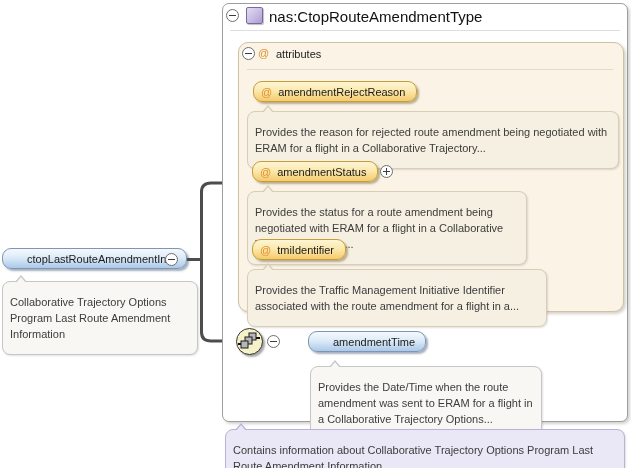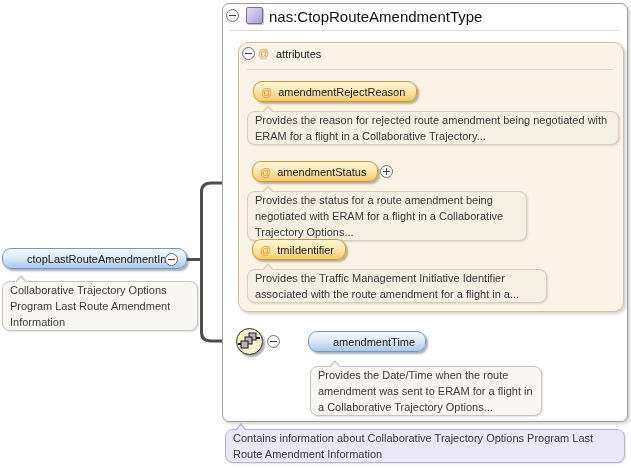--- a/index.html
+++ b/index.html
@@ -52,21 +52,21 @@
   .pill-el{
     background:linear-gradient(#f4f9fe 0%,#ddebf7 45%,#abc9e9 100%);
     border:1px solid #7e96b4;
     box-shadow:2px 2px 2px rgba(60,80,110,.45);
     padding-left:24px;
   }
   .at{color:#e0922f;font-size:11px;}
 
   
   .annot{
-    box-sizing:border-box;border-radius:8px;padding:0 7px;line-height:16px;
+    box-sizing:border-box;border-radius:8px;padding:12px 7px;line-height:16px;
     color:#3c3c3c;z-index:3;
     box-shadow:1px 1px 2px rgba(0,0,0,.12);
   }
   .annot::before{content:"";position:absolute;top:-7px;left:var(--nx,12px);
     border-left:6px solid transparent;border-right:6px solid transparent;
     border-bottom:7px solid var(--bc);}
   .annot::after{content:"";position:absolute;top:-5px;left:calc(var(--nx,12px) + 1px);
     border-left:5px solid transparent;border-right:5px solid transparent;
     border-bottom:6px solid var(--bg);}
   .annot.cream{--bg:#f6f0e3;--bc:#d8cdb6;background:#f6f0e3;border:1px solid #d8cdb6;}

